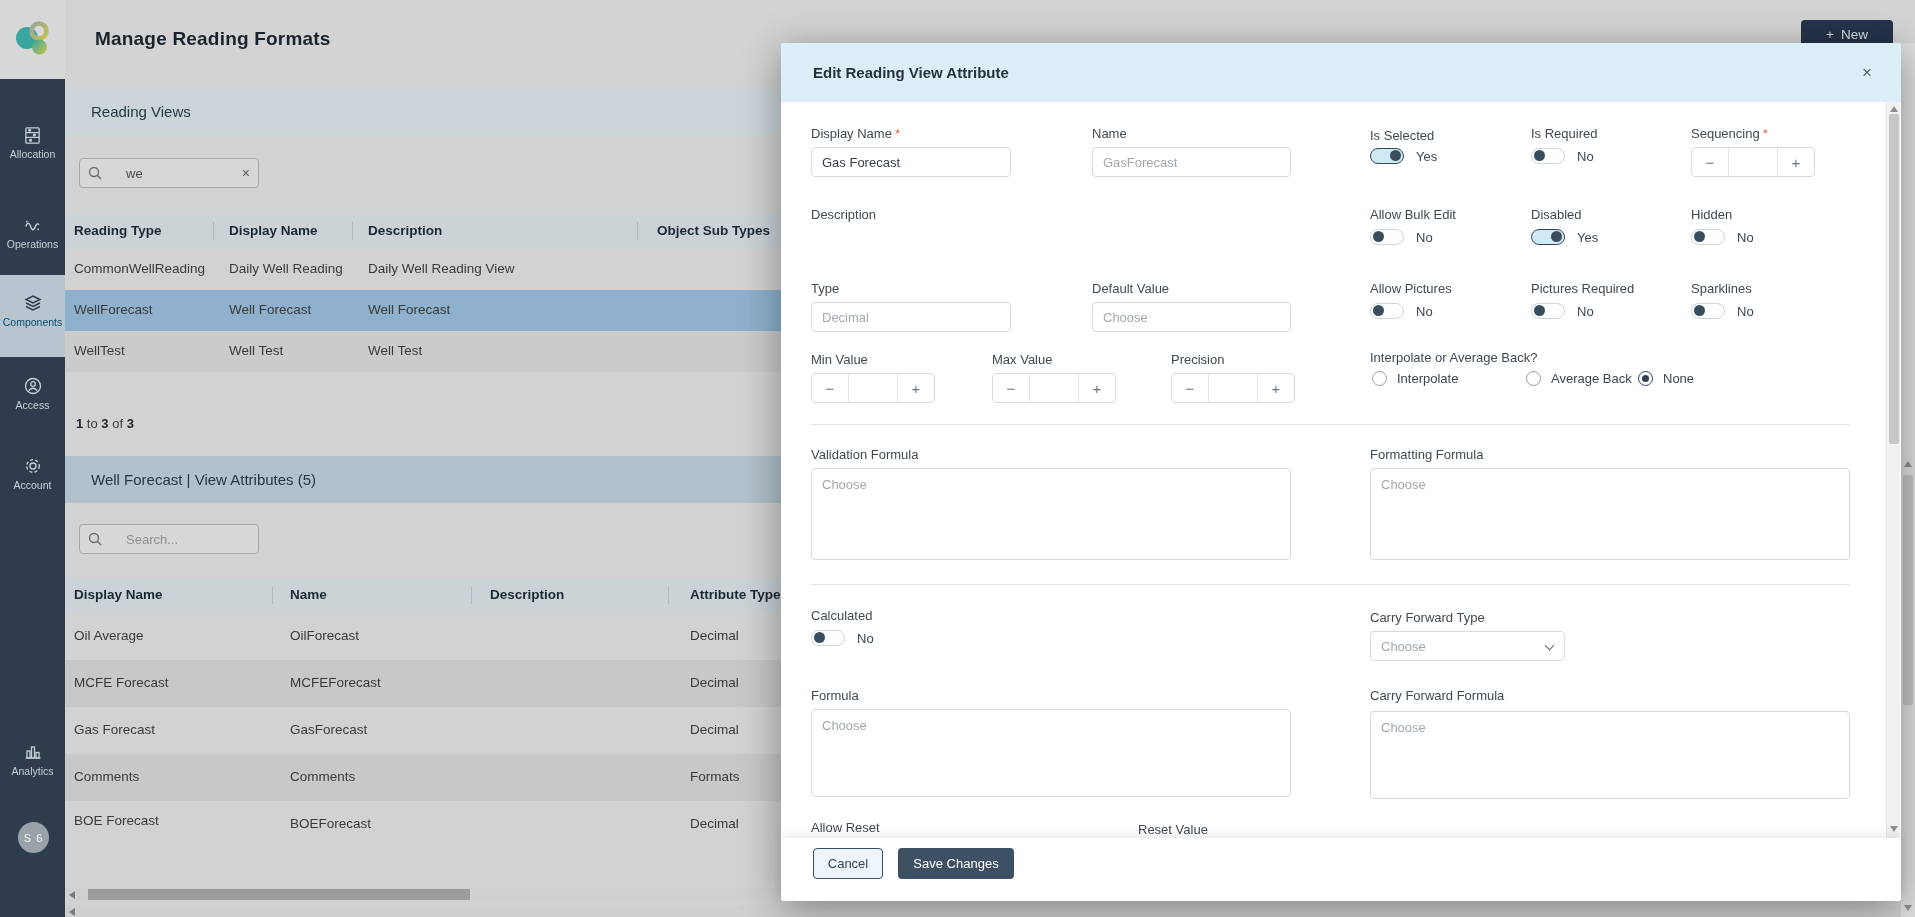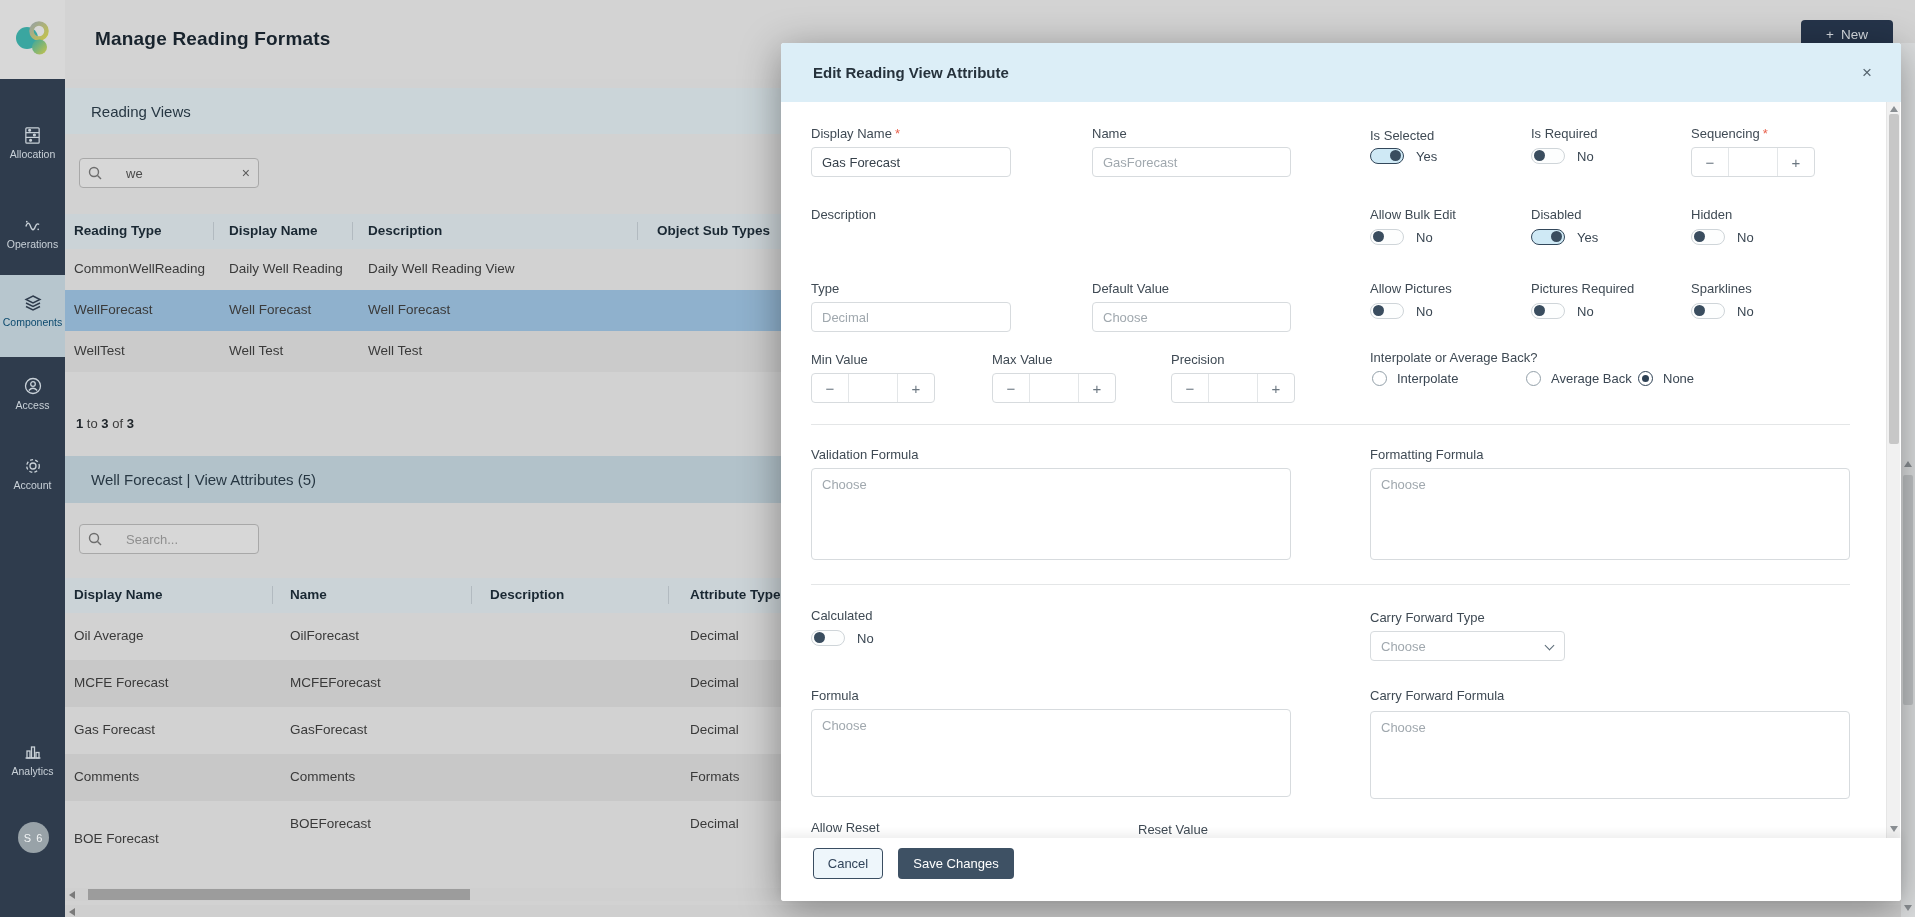--- a/index.html
+++ b/index.html
@@ -260,21 +260,21 @@
     <span class="tcell t2c1" style="top:15px;">Gas Forecast</span>
     <span class="tcell t2c2" style="top:15px;">GasForecast</span>
     <span class="tcell t2c4" style="top:15px;">Decimal</span>
   </div>
   <div class="trow row-dark abs" style="top:754px; height:47px;">
     <span class="tcell t2c1" style="top:15px;">Comments</span>
     <span class="tcell t2c2" style="top:15px;">Comments</span>
     <span class="tcell t2c4" style="top:15px;">Formats</span>
   </div>
   <div class="trow row-light abs" style="top:801px; height:47px;">
-    <span class="tcell t2c1" style="top:30px;">BOE Forecast</span>
+    <span class="tcell t2c1" style="top:12px;">BOE Forecast</span>
     <span class="tcell t2c2" style="top:15px;">BOEForecast</span>
     <span class="tcell t2c4" style="top:15px;">Decimal</span>
   </div>
 
   <div class="hscroll abs" style="top:888px; width:1836px;">
     <span class="tri tri-left" style="left:4px; top:2.5px;"></span>
     <span class="hthumb" style="left:23px; width:382px;"></span>
   </div>
   <div class="hscroll abs" style="top:905px; width:1850px; background:#cfcfcf;">
     <span class="tri tri-left" style="left:4px; top:2.5px;"></span>

